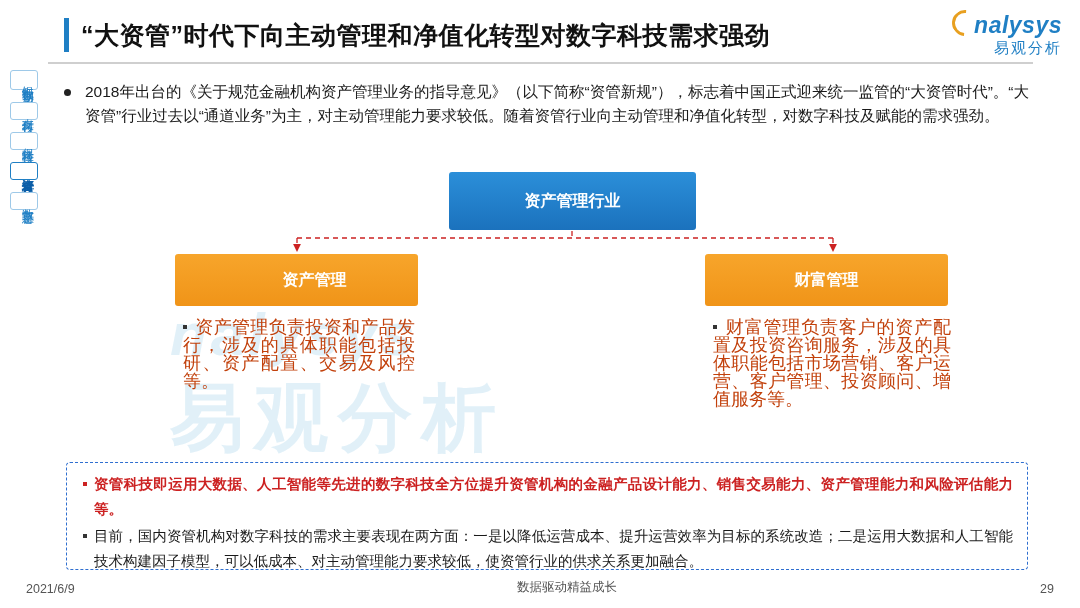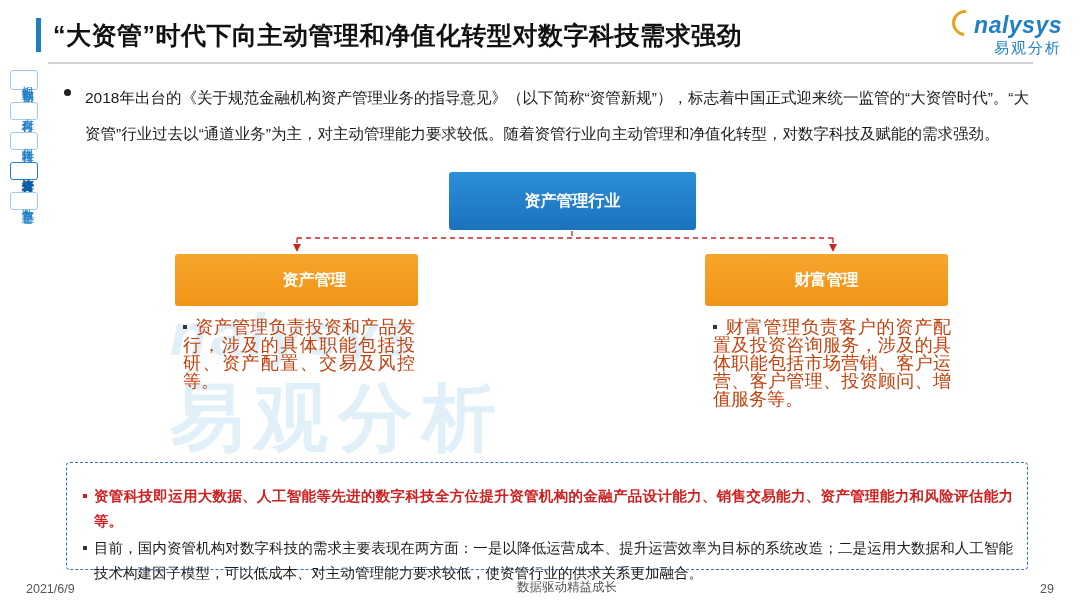--- a/index.html
+++ b/index.html
@@ -72,21 +72,21 @@
   .logo-sub {
     font-size: 15px;
     color: #1f7fc4;
     letter-spacing: 2px;
     margin-top: 2px;
   }
 
   
   .title-bar {
     position: absolute;
-    left: 36px;
+    left: 64px;
     top: 18px;
     right: 200px;
     display: flex;
     align-items: center;
     z-index: 3;
   }
   .title-rule {
     width: 5px;
     height: 34px;
     background: #1f7fc4;
@@ -155,21 +155,21 @@
     width: 7px;
     height: 7px;
     border-radius: 50%;
     background: #222;
     margin-top: 9px;
     margin-right: 14px;
     flex: none;
   }
   .para-text {
     font-size: 15.5px;
-    line-height: 36px;
+    line-height: 24px;
     color: #1a1a1a;
     text-align: justify;
   }
 
   
   .diagram {
     position: absolute;
     left: 0;
     top: 168px;
     width: 1080px;
@@ -239,21 +239,21 @@
   
   .callout {
     position: absolute;
     left: 66px;
     top: 462px;
     width: 962px;
     height: 108px;
     border: 1.4px dashed #2f6fd0;
     border-radius: 4px;
     box-sizing: border-box;
-    padding: 21px 14px 0 14px;
+    padding: 9px 14px 0 14px;
     z-index: 3;
     background: rgba(255,255,255,0.55);
   }
   .callout-line {
     display: flex;
     font-size: 14.5px;
     line-height: 25px;
     margin-bottom: 2px;
   }
   .callout-line .sq {

